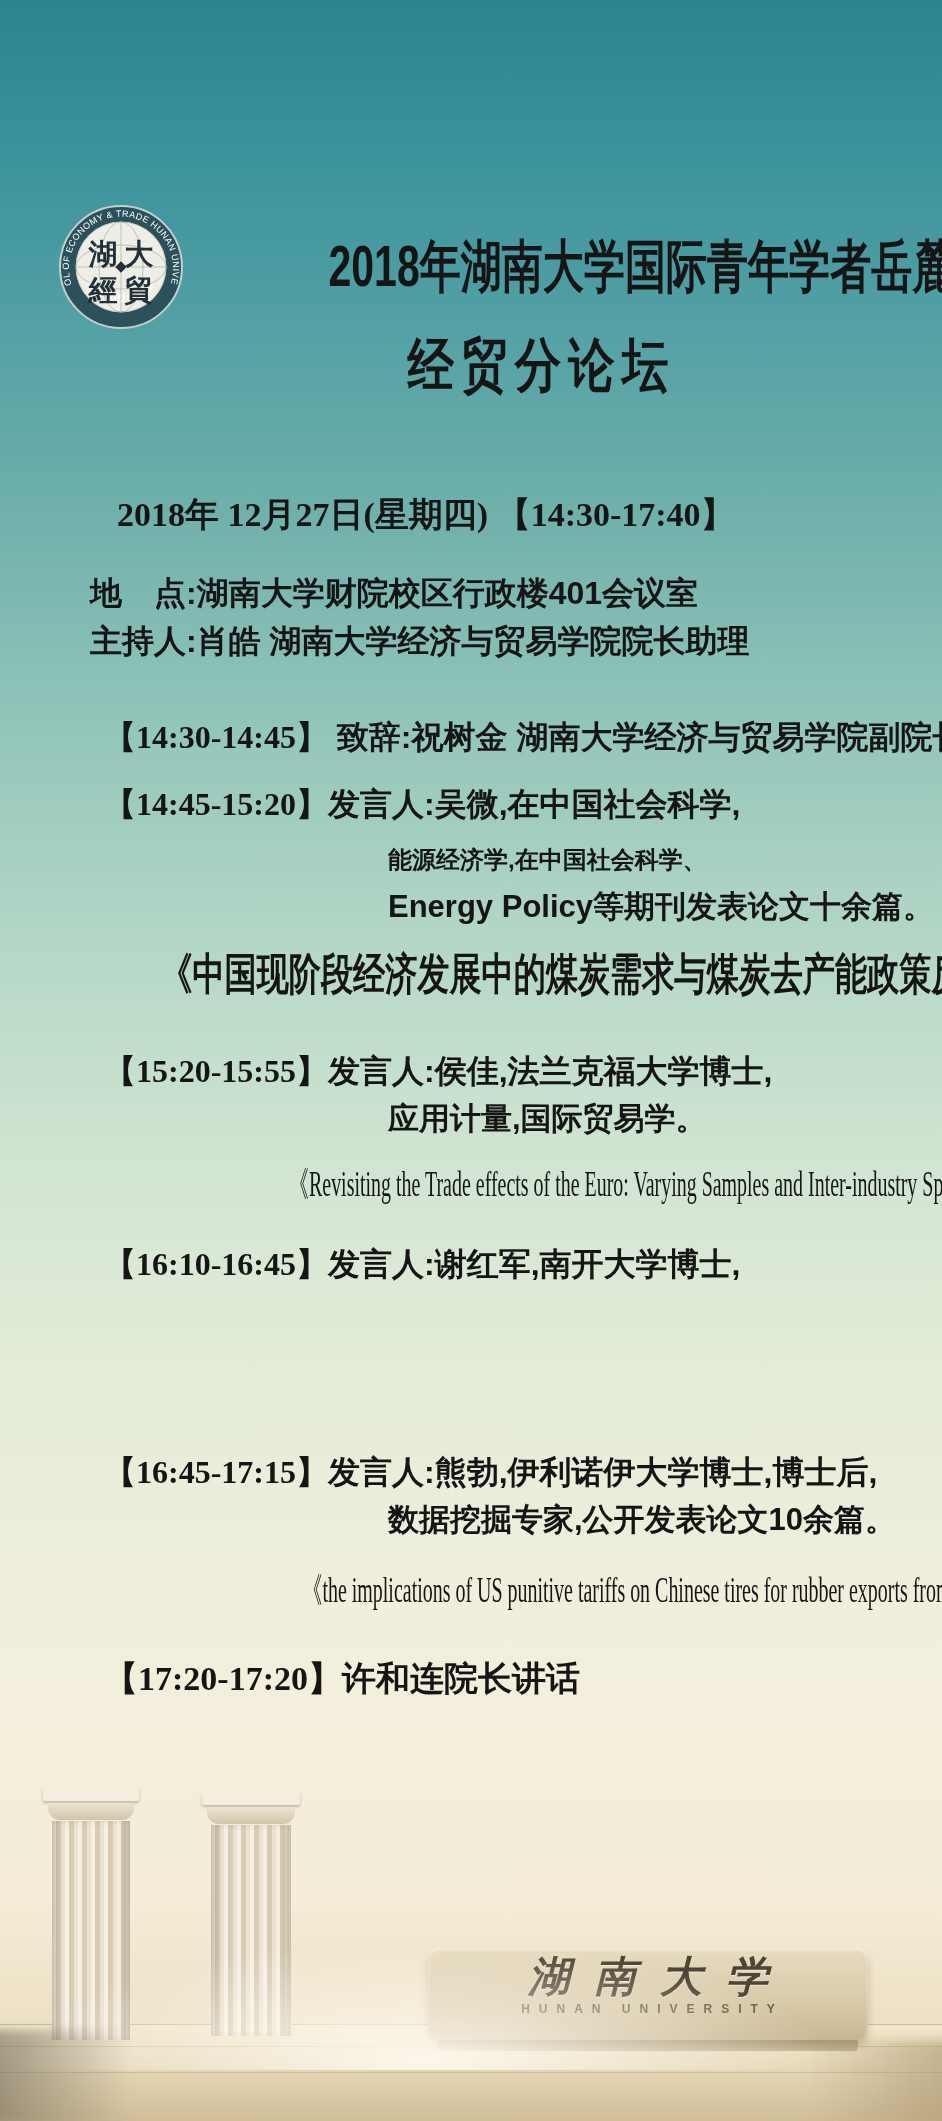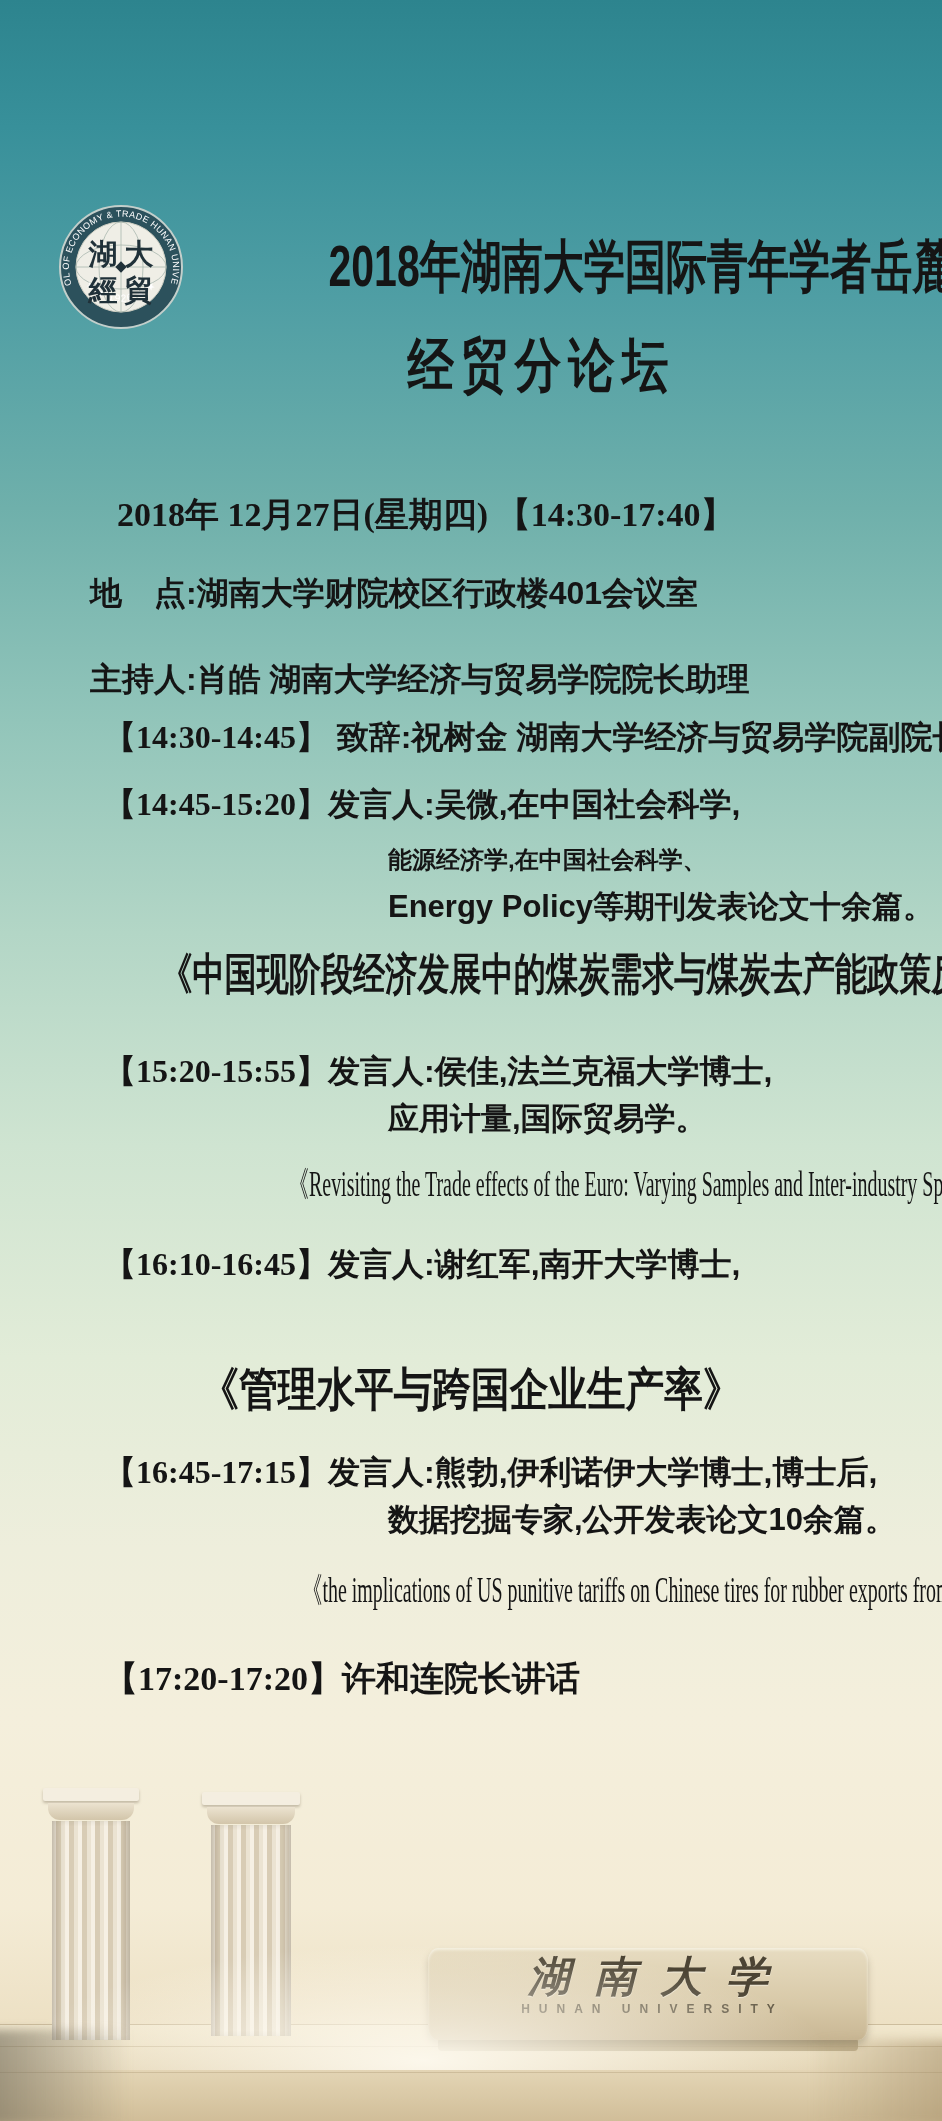--- a/index.html
+++ b/index.html
@@ -96,21 +96,21 @@
 
   <div class="abs title-wrap">
     <span class="title-inner">2018年湖南大学国际青年学者岳麓论坛</span>
   </div>
   <div class="abs subtitle-wrap">
     <span class="subtitle-inner">经贸分论坛</span>
   </div>
 
   <div class="abs body-line serif" style="left:117px;top:496px;font-size:34px;">2018年 12月27日(星期四) 【14:30-17:40】</div>
   <div class="abs body-line" style="left:90px;top:576px;">地　点:湖南大学财院校区行政楼401会议室</div>
-  <div class="abs body-line" style="left:90px;top:662px;">主持人:肖皓  湖南大学经济与贸易学院院长助理</div>
+  <div class="abs body-line" style="left:90px;top:624px;">主持人:肖皓  湖南大学经济与贸易学院院长助理</div>
 
   <div class="abs body-line" style="left:104px;top:720px;">
     <span class="time">【14:30-14:45】</span><span> 致辞:祝树金  湖南大学经济与贸易学院副院长</span>
   </div>
 
   <div class="abs body-line" style="left:104px;top:787px;">
     <span class="time">【14:45-15:20】</span><span>发言人:吴微,在中国社会科学,</span>
   </div>
   <div class="abs body-line indent" style="top:847px;font-size:24px;">能源经济学,在中国社会科学、</div>
   <div class="abs body-line indent" style="top:890px;font-size:31px;">Energy Policy等期刊发表论文十余篇。</div>
@@ -125,23 +125,20 @@
   <div class="abs body-line indent" style="top:1102px;font-size:31px;">应用计量,国际贸易学。</div>
 
   <div class="abs paper-wrap" style="top:1166px;">
     <span class="paper-en">《Revisiting the Trade effects of the Euro: Varying Samples and Inter-industry Specialization》</span>
   </div>
 
   <div class="abs body-line" style="left:104px;top:1247px;">
     <span class="time">【16:10-16:45】</span><span>发言人:谢红军,南开大学博士,</span>
   </div>
 
-  <div class="abs paper-wrap" style="top:1364px;">
-    <span class="paper-cn-mid">《管理水平与跨国企业生产率》</span>
-  </div>
 
   <div class="abs body-line" style="left:104px;top:1455px;">
     <span class="time">【16:45-17:15】</span><span>发言人:熊勃,伊利诺伊大学博士,博士后,</span>
   </div>
   <div class="abs body-line indent" style="top:1503px;font-size:31px;">数据挖掘专家,公开发表论文10余篇。</div>
 
   <div class="abs paper-wrap" style="top:1572px;">
     <span class="paper-en">《the implications of US punitive tariffs on Chinese tires for rubber exports from South-East Asia》</span>
   </div>
 

